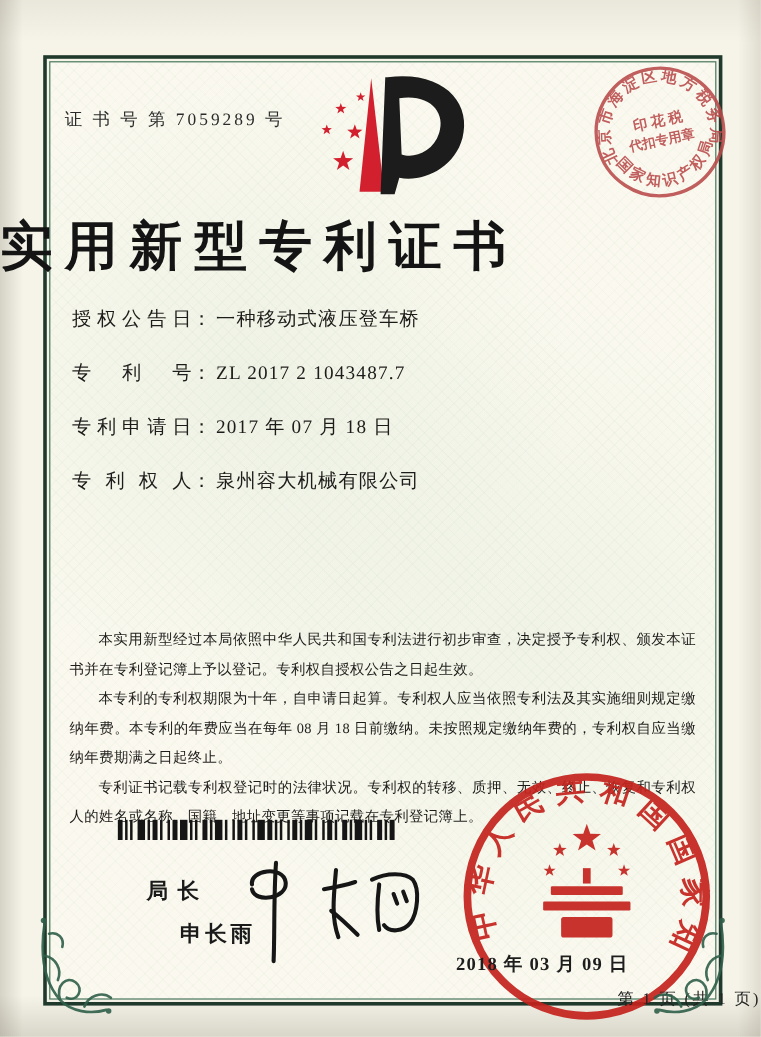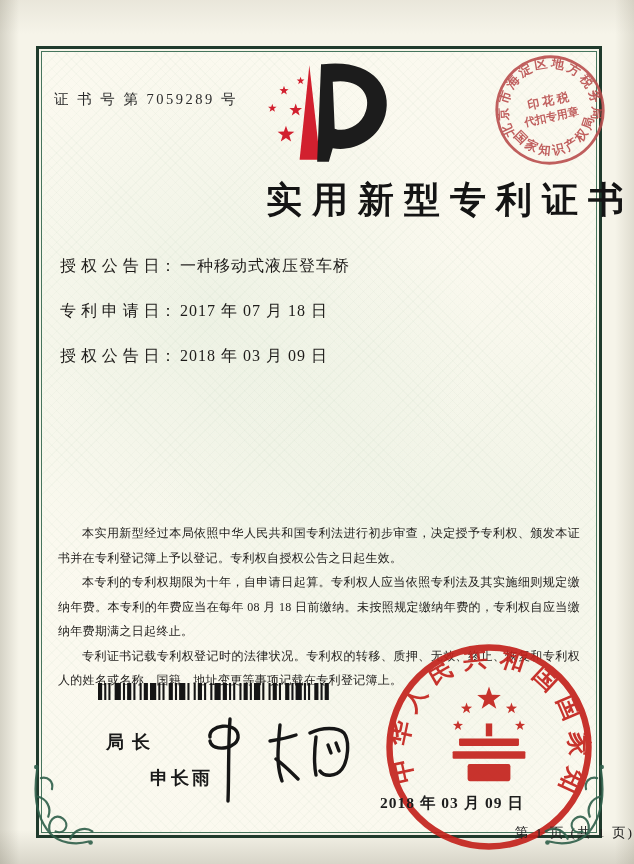--- a/index.html
+++ b/index.html
@@ -23,34 +23,34 @@
       radial-gradient(circle at 72% 62%, rgba(140,190,150,.10), rgba(0,0,0,0) 46%),
       repeating-linear-gradient(45deg, rgba(120,170,130,.045) 0 1px, rgba(0,0,0,0) 1px 7px),
       repeating-linear-gradient(-45deg, rgba(120,170,130,.045) 0 1px, rgba(0,0,0,0) 1px 7px),
       #fbf9ef;
   }
   .cert-no{position:absolute;left:54px;top:90px;font-size:14.5px;letter-spacing:2.5px;color:#2b2b2b;}
   .logo{position:absolute;left:245px;top:58px;width:156px;height:114px;}
   .tax-stamp{position:absolute;left:488px;top:48px;width:124px;height:124px;transform:rotate(-12deg);opacity:.88;}
   .tax-stamp text{font-family:"Liberation Serif","DejaVu Serif",serif;font-weight:bold;fill:var(--stamp-rose,#b84a4a);}
   .title{
-    position:absolute;left:0;right:0;top:176px;margin:0;text-align:right;
-    font-size:36px;font-weight:bold;letter-spacing:10px;color:#141414;
+    position:absolute;left:0;right:0;top:176px;margin:0;text-align:left;
+    font-size:44px;font-weight:bold;letter-spacing:10px;color:#141414;
   }
   .fields{position:absolute;left:60px;top:256px;right:56px;font-size:16px;}
   .field-row{height:20px;margin-bottom:25px;white-space:nowrap;}
   .flabel{display:inline-block;width:100px;text-align:justify;text-align-last:justify;letter-spacing:.5px;}
   .fcolon{display:inline-block;margin-right:4px;}
   .fvalue{letter-spacing:1px;}
   .body-text{position:absolute;left:58px;right:54px;top:521px;font-size:12px;line-height:24.5px;text-align:justify;}
   .body-text p{margin:0;text-indent:2em;letter-spacing:.3px;}
   .barcode{position:absolute;left:98px;top:683px;width:235px;height:17px;}
   .barcode rect{fill:#151515;}
   .officer{position:absolute;left:106px;top:730px;font-weight:bold;color:#1a1a1a;}
-  .officer-title{font-size:18px;letter-spacing:8px;}
+  .officer-title{font-size:18px;letter-spacing:8px;margin-left:16px;}
   .officer-name{font-size:18px;letter-spacing:3px;margin-top:12px;margin-left:44px;}
   .signature{position:absolute;left:192px;top:706px;width:170px;height:102px;}
   .signature path{stroke:#161616;stroke-width:3.4;fill:none;stroke-linecap:round;}
   .seal{position:absolute;left:382px;top:640px;width:214px;height:214px;opacity:.92;}
   .seal text{font-family:"Liberation Serif","DejaVu Serif",serif;font-weight:bold;fill:var(--seal-red,#c4231d);}
   .seal-shape{fill:var(--seal-red,#c4231d);}
   .seal-date{position:absolute;left:380px;top:793px;font-size:15.5px;font-weight:600;letter-spacing:1px;color:#1d1d1d;z-index:5;}
   .footer{position:absolute;left:0;right:0;bottom:22px;text-align:right;font-size:13.5px;letter-spacing:2px;color:#222;}
   .ornament{position:absolute;width:92px;height:92px;opacity:.9;}
   .ornament path{stroke:#2f5f4a;stroke-width:2.4;fill:none;stroke-linecap:round;}
@@ -103,24 +103,27 @@
     <text x="70" y="82" font-size="12.5" text-anchor="middle">代扣专用章</text>
   </svg>
 
   <h1 class="title">实用新型专利证书</h1>
 
   <div class="fields">
     <div class="field-row">
       <span class="flabel">授权公告日</span><span class="fcolon">：</span><span class="fvalue">一种移动式液压登车桥</span>
     </div>
     <div class="field-row">
+      <span class="flabel">专利号</span><span class="fcolon">：</span><span class="fvalue">ZL 2017 2 1043487.7</span>
+    </div>
+    <div class="field-row">
       <span class="flabel">专利申请日</span><span class="fcolon">：</span><span class="fvalue">2017 年 07 月 18 日</span>
     </div>
     <div class="field-row">
-      <span class="flabel">授权公告日</span><span class="fcolon">：</span><span class="fvalue">2018 年 03 月 09 日</span>
+      <span class="flabel">专利权人</span><span class="fcolon">：</span><span class="fvalue">泉州容大机械有限公司</span>
     </div>
   </div>
 
   <div class="body-text">
     <p>本实用新型经过本局依照中华人民共和国专利法进行初步审查，决定授予专利权、颁发本证书并在专利登记簿上予以登记。专利权自授权公告之日起生效。</p>
     <p>本专利的专利权期限为十年，自申请日起算。专利权人应当依照专利法及其实施细则规定缴纳年费。本专利的年费应当在每年 08 月 18 日前缴纳。未按照规定缴纳年费的，专利权自应当缴纳年费期满之日起终止。</p>
     <p>专利证书记载专利权登记时的法律状况。专利权的转移、质押、无效、终止、恢复和专利权人的姓名或名称、国籍、地址变更等事项记载在专利登记簿上。</p>
   </div>
 
   <svg class="barcode" viewBox="0 0 113 17" preserveAspectRatio="none" aria-hidden="true">

